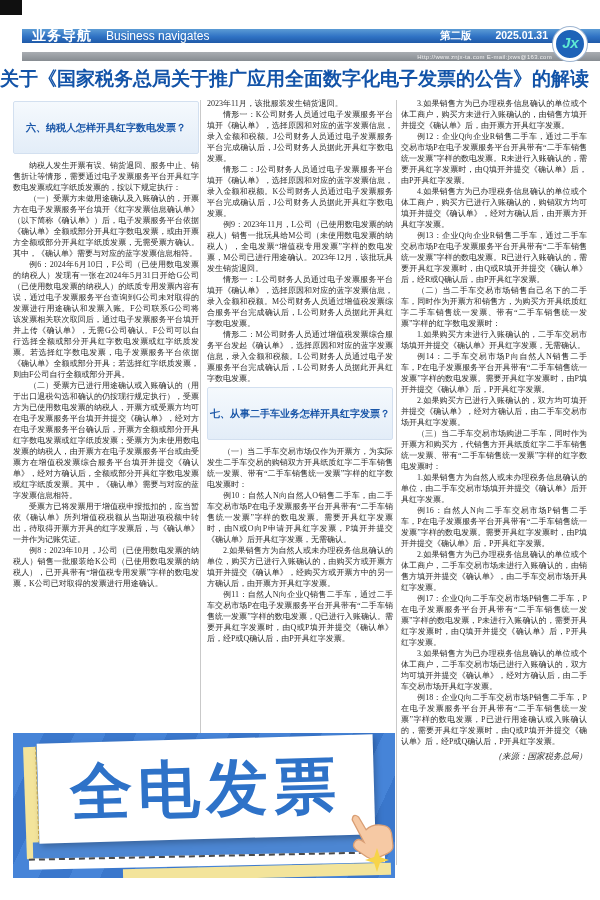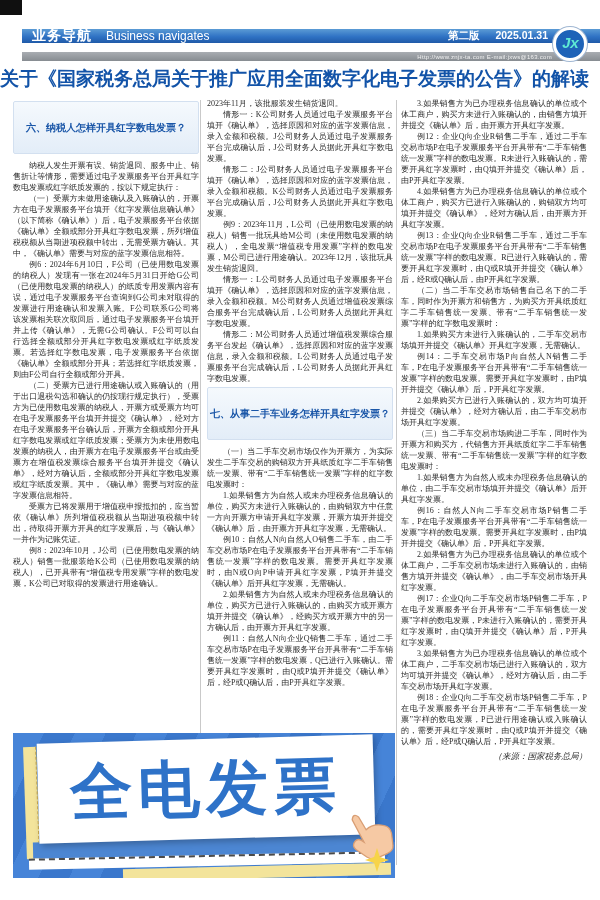--- a/index.html
+++ b/index.html
@@ -11,21 +11,21 @@
   
   .corner-block { position:absolute; left:0; top:0; width:22px; height:15px; background:#101010; }
   .mast-bar {
     position:absolute; left:22px; top:29px; width:578px; height:14px;
     background:linear-gradient(180deg,#5b9bd5 0%,#2f72c4 55%,#1f5aa8 100%);
     display:flex; align-items:center; color:#ffffff;
     font-family:"Liberation Sans","DejaVu Sans",sans-serif;
   }
   .mast-cn { font-size:14px; font-weight:bold; margin-left:10px; letter-spacing:1px; }
   .mast-en { font-size:12px; margin-left:14px; }
-  .mast-right { margin-left:auto; margin-right:52px; font-size:10.5px; font-weight:bold; display:flex; gap:16px;text-align:right; }
+  .mast-right { margin-left:auto; margin-right:52px; font-size:10.5px; font-weight:bold; display:flex; gap:24px;text-align:right; }
   .mast-strip {
     position:absolute; left:22px; top:52px; width:578px; height:9px;
     background:linear-gradient(180deg,#a9adb2,#878c91);
     display:flex; align-items:center; justify-content:flex-end;
   }
   .mast-url { font-family:"Liberation Sans","DejaVu Sans",sans-serif; font-size:6px; color:#f2f2f2; margin-right:48px; letter-spacing:0.3px; }
   .logo {
     position:absolute; left:553px; top:27px; width:34px; height:34px; border-radius:50%;
     background:#1e63b8; border:3px solid #ffffff; box-shadow:0 0 0 1px #9fb6d2;
     display:flex; align-items:center; justify-content:center; z-index:5;
@@ -103,36 +103,35 @@
 </div>
 <div class="logo">
   <span>Jx</span>
 </div>
 
 <div class="headline">关于《国家税务总局关于推广应用全面数字化电子发票的公告》的解读</div>
 
 <div class="col" id="col1">
     <div class="blk h">六、纳税人怎样开具红字数电发票？</div>
     <div class="blk p">纳税人发生开票有误、销货退回、服务中止、销售折让等情形，需要通过电子发票服务平台开具红字数电发票或红字纸质发票的，按以下规定执行：</div>
-    <div class="blk p">（一）受票方未做用途确认及入账确认的，开票方在电子发票服务平台填开《红字发票信息确认单》（以下简称《确认单》）后，电子发票服务平台依据《确认单》全额或部分开具红字数电发票，所列增值税税额从当期进项税额中转出，无需受票方确认。其中，《确认单》需要与对应的蓝字发票信息相符。</div>
+    <div class="blk p">（一）受票方未做用途确认及入账确认的，开票方在电子发票服务平台填开《红字发票信息确认单》（以下简称《确认单》）后，电子发票服务平台依据《确认单》全额或部分开具红字数电发票，或由开票方全额或部分开具红字纸质发票，无需受票方确认。其中，《确认单》需要与对应的蓝字发票信息相符。</div>
     <div class="blk p">例6：2024年6月10日，F公司（已使用数电发票的纳税人）发现有一张在2024年5月31日开给G公司（已使用数电发票的纳税人）的纸质专用发票内容有误，通过电子发票服务平台查询到G公司未对取得的发票进行用途确认和发票入账。F公司联系G公司将该发票相关联次取回后，通过电子发票服务平台填开并上传《确认单》，无需G公司确认。F公司可以自行选择全额或部分开具红字数电发票或红字纸质发票。若选择红字数电发票，电子发票服务平台依据《确认单》全额或部分开具；若选择红字纸质发票，则由F公司自行全额或部分开具。</div>
     <div class="blk p">（二）受票方已进行用途确认或入账确认的（用于出口退税勾选和确认的仍按现行规定执行），受票方为已使用数电发票的纳税人，开票方或受票方均可在电子发票服务平台填开并提交《确认单》，经对方在电子发票服务平台确认后，开票方全额或部分开具红字数电发票或红字纸质发票；受票方为未使用数电发票的纳税人，由开票方在电子发票服务平台或由受票方在增值税发票综合服务平台填开并提交《确认单》，经对方确认后，全额或部分开具红字数电发票或红字纸质发票。其中，《确认单》需要与对应的蓝字发票信息相符。</div>
     <div class="blk p">受票方已将发票用于增值税申报抵扣的，应当暂依《确认单》所列增值税税额从当期进项税额中转出，待取得开票方开具的红字发票后，与《确认单》一并作为记账凭证。</div>
     <div class="blk p">例8：2023年10月，J公司（已使用数电发票的纳税人）销售一批服装给K公司（已使用数电发票的纳税人），已开具带有“增值税专用发票”字样的数电发票，K公司已对取得的发票进行用途确认。</div>
   </div>
 <div class="col" id="col2">
     <div class="blk cont">2023年11月，该批服装发生销货退回。</div>
     <div class="blk p">情形一：K公司财务人员通过电子发票服务平台填开《确认单》，选择原因和对应的蓝字发票信息，录入金额和税额。J公司财务人员通过电子发票服务平台完成确认后，J公司财务人员据此开具红字数电发票。</div>
     <div class="blk p">情形二：J公司财务人员通过电子发票服务平台填开《确认单》，选择原因和对应的蓝字发票信息，录入金额和税额。K公司财务人员通过电子发票服务平台完成确认后，J公司财务人员据此开具红字数电发票。</div>
     <div class="blk p">例9：2023年11月，L公司（已使用数电发票的纳税人）销售一批玩具给M公司（未使用数电发票的纳税人），全电发票“增值税专用发票”字样的数电发票，M公司已进行用途确认。2023年12月，该批玩具发生销货退回。</div>
     <div class="blk p">情形一：L公司财务人员通过电子发票服务平台填开《确认单》，选择原因和对应的蓝字发票信息，录入金额和税额。M公司财务人员通过增值税发票综合服务平台完成确认后，L公司财务人员据此开具红字数电发票。</div>
     <div class="blk p">情形二：M公司财务人员通过增值税发票综合服务平台发起《确认单》，选择原因和对应的蓝字发票信息，录入金额和税额。L公司财务人员通过电子发票服务平台完成确认后，L公司财务人员据此开具红字数电发票。</div>
     <div class="blk h">七、从事二手车业务怎样开具红字发票？</div>
     <div class="blk p">（一）当二手车交易市场仅作为开票方，为实际发生二手车交易的购销双方开具纸质红字二手车销售统一发票、带有“二手车销售统一发票”字样的红字数电发票时：</div>
-    <div class="blk p">1.如果销售方为自然人或未办理税务信息确认的单位，购买方未进行入账确认的，由购销双方中任意一方向开票方申请开具红字发票，开票方填开并提交《确认单》后，由开票方开具红字发票，无需确认。</div>
     <div class="blk p">例10：自然人N向自然人O销售二手车，由二手车交易市场P在电子发票服务平台开具带有“二手车销售统一发票”字样的数电发票。需要开具红字发票时，由N或O向P申请开具红字发票，P填开并提交《确认单》后开具红字发票，无需确认。</div>
     <div class="blk p">2.如果销售方为自然人或未办理税务信息确认的单位，购买方已进行入账确认的，由购买方或开票方填开并提交《确认单》，经购买方或开票方中的另一方确认后，由开票方开具红字发票。</div>
     <div class="blk p">例11：自然人N向企业Q销售二手车，通过二手车交易市场P在电子发票服务平台开具带有“二手车销售统一发票”字样的数电发票，Q已进行入账确认。需要开具红字发票时，由Q或P填开并提交《确认单》后，经P或Q确认后，由P开具红字发票。</div>
   </div>
 <div class="col" id="col3">
     <div class="blk p">3.如果销售方为已办理税务信息确认的单位或个体工商户，购买方未进行入账确认的，由销售方填开并提交《确认单》后，由开票方开具红字发票。</div>
     <div class="blk p">例12：企业Q向企业R销售二手车，通过二手车交易市场P在电子发票服务平台开具带有“二手车销售统一发票”字样的数电发票。R未进行入账确认的，需要开具红字发票时，由Q填开并提交《确认单》后，由P开具红字发票。</div>
     <div class="blk p">4.如果销售方为已办理税务信息确认的单位或个体工商户，购买方已进行入账确认的，购销双方均可填开并提交《确认单》，经对方确认后，由开票方开具红字发票。</div>
     <div class="blk p">例13：企业Q向企业R销售二手车，通过二手车交易市场P在电子发票服务平台开具带有“二手车销售统一发票”字样的数电发票。R已进行入账确认的，需要开具红字发票时，由Q或R填开并提交《确认单》后，经R或Q确认后，由P开具红字发票。</div>
     <div class="blk p">（二）当二手车交易市场销售自己名下的二手车，同时作为开票方和销售方，为购买方开具纸质红字二手车销售统一发票、带有“二手车销售统一发票”字样的红字数电发票时：</div>

